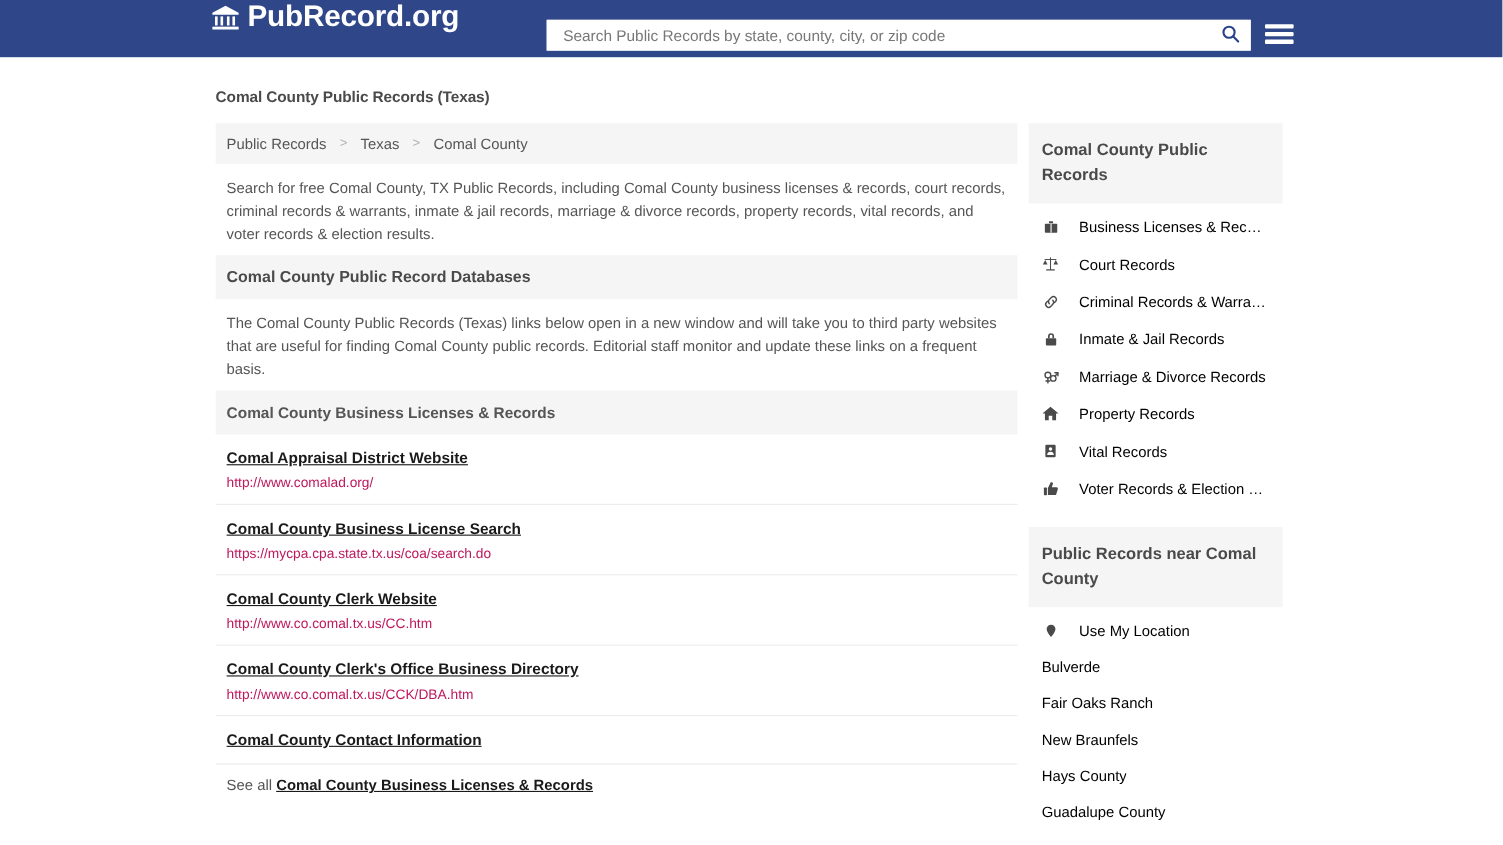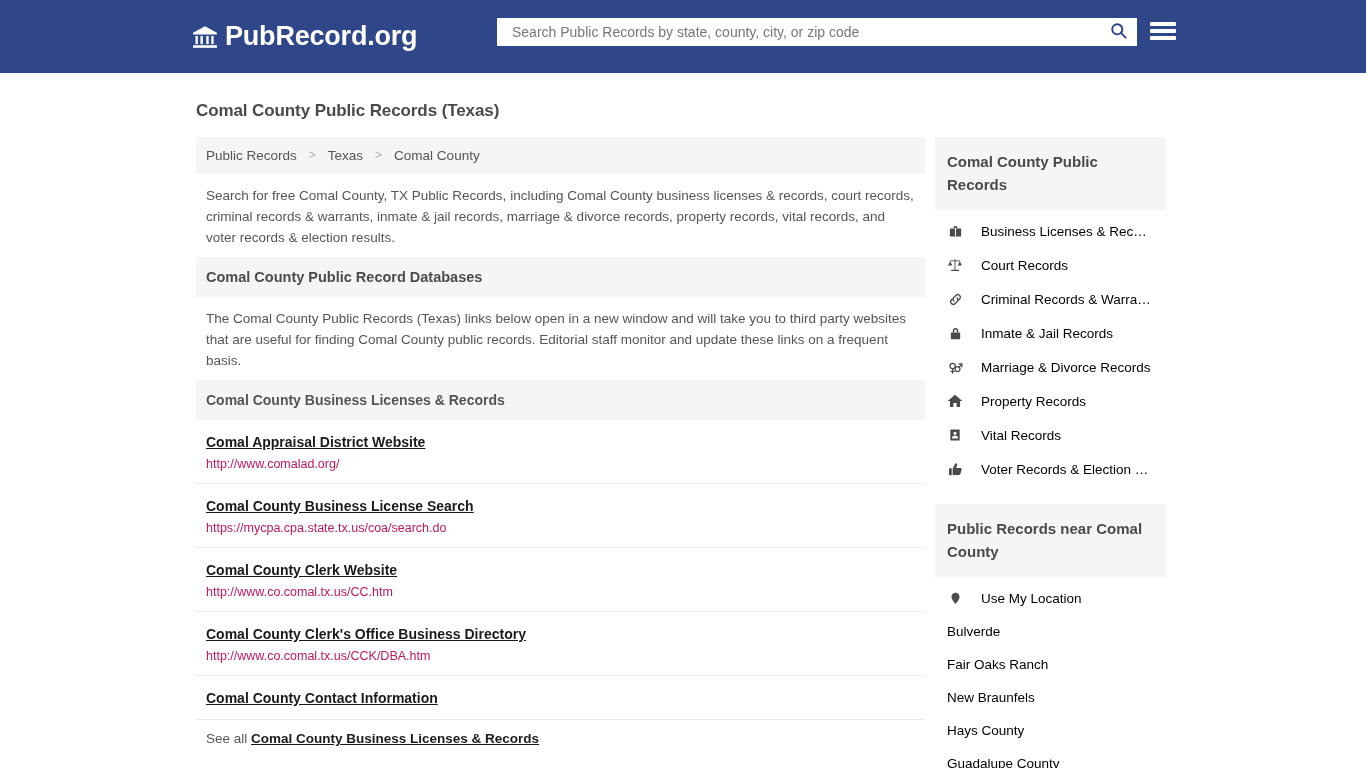--- a/index.html
+++ b/index.html
@@ -5,24 +5,24 @@
   * { box-sizing: border-box; margin: 0; padding: 0; }
   html, body {
     width: 1366px; height: 768px;
     background: #ffffff;
     font-family: "Liberation Sans", sans-serif;
     overflow: hidden;
   }
 
   
   .site-header {
-    height: 73px;
+    height: 52px;
     background: #2F4789;
     display: flex;
-    align-items: center;
+    align-items: flex-start;
     position: relative;
   }
   .brand {
     display: flex;
     align-items: center;
     gap: 7px;
     margin-left: 192px;
     text-decoration: none;
   }
   .brand-icon { display: block; width: 26px; height: 26px; }
@@ -73,21 +73,21 @@
   .menu-btn span { display: block; height: 4px; background: #ffffff; border-radius: 1px; }
 
   
   .page {
     width: 1366px;
     padding: 0 0 0 0;
     position: relative;
   }
   .page-title {
     margin: 28px 0 0 196px;
-    font-size: 17px;
+    font-size: 14px;
     font-weight: bold;
     color: #4a4a4a;
     letter-spacing: -0.1px;
   }
   .columns {
     display: flex;
     margin-left: 196px;
     margin-top: 16px;
     gap: 10px;
     align-items: flex-start;

